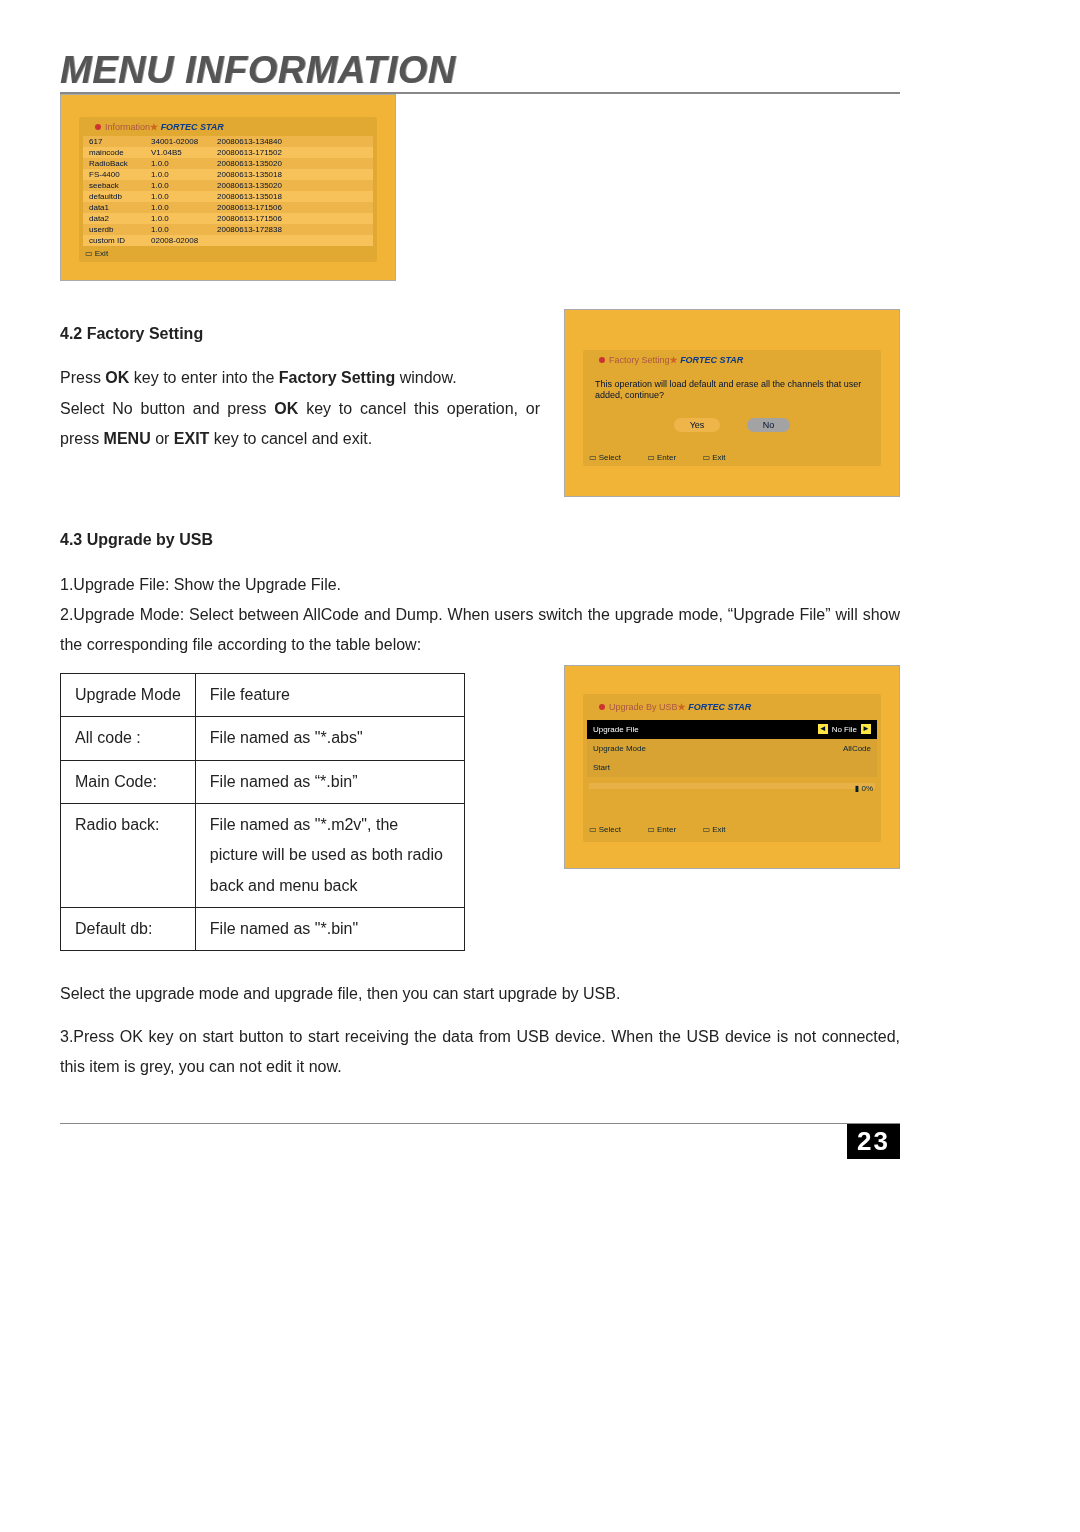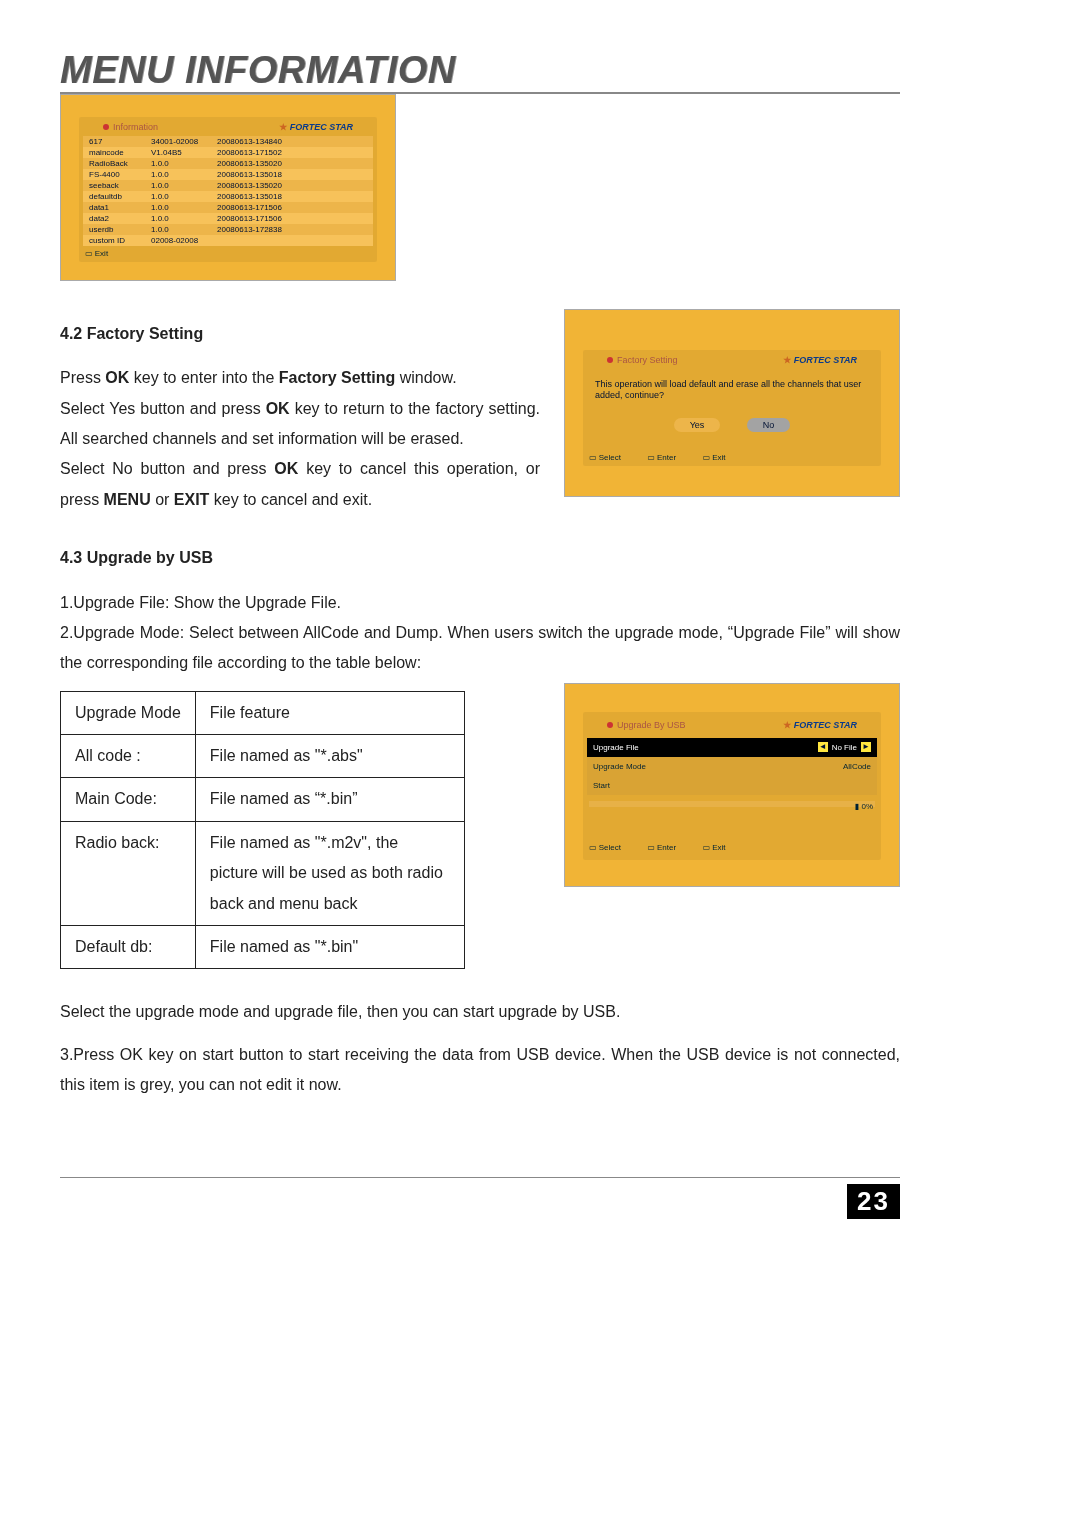--- a/index.html
+++ b/index.html
@@ -38,22 +38,22 @@
     font-size: 9px;
     color: #333;
     box-sizing: border-box;
   }
   .screen-panel {
     background: rgba(0,0,0,0.06);
     border-radius: 2px;
     padding: 2px 0 4px;
   }
   .panel-head {
-    display: flex; justify-content: space-between;
-    padding: 3px 24px 4px; font-size: 9px;
+    display: flex; 
+    padding: 3px 16px 4px; font-size: 9px;
   }
   .panel-head .left { color: #a54; }
   .panel-head .dot { display:inline-block; width:6px; height:6px; background:#c33; border-radius:50%; margin-right:4px; vertical-align:middle;}
   .brand { color:#0a3a8a; font-style:italic; font-weight:bold; }
   .brand .star { color:#c62; font-style:normal;}
   .info-rows { padding: 0 4px; }
   .info-row { display:flex; font-size:8px; color:#013; background:#f7c25a; padding:1px 6px; }
   .info-row:nth-child(odd){ background:#edb54a;}
   .info-row span:nth-child(1){ flex:0 0 62px;}
   .info-row span:nth-child(2){ flex:0 0 66px;}
@@ -81,23 +81,23 @@
     font-size: 16px;
   }
   table.upg th, table.upg td {
     border: 1px solid #222;
     padding: 6px 14px;
     text-align: left;
     vertical-align: top;
     font-weight: normal;
   }
   .page-num {
-    margin-top: 76px;
+    margin-top: 40px;
     border-top: 1px solid #888;
-    padding-top: 6px;
+    padding-top: 0;
     text-align: right;
   }
   .page-num span {
     display: inline-block;
     background: #000;
     color: #fff;
     font-weight: 900;
     font-size: 26px;
     padding: 2px 10px;
     letter-spacing: 2px;
@@ -177,23 +177,20 @@
   </div>
 </div>
 
 <div class="content-row">
   <div class="text-col just">
     <div class="section-h" style="text-align:left;">4.2 Factory Setting</div>
     <div>
       <span>Press </span><b>OK</b><span> key to enter into the </span><b>Factory Setting</b><span> window.</span>
     </div>
     <div>
-      <span>Select Yes button and press </span><b>OK</b><span> key to return to the factory setting. All searched channels and set information will be erased.</span>
-    </div>
-    <div>
       <span>Select No button and press </span><b>OK</b><span> key to cancel this operation, or press </span><b>MENU</b><span> or </span><b>EXIT</b><span> key to cancel and exit.</span>
     </div>
   </div>
   <div class="img-col">
     <div class="screen" style="padding-top:40px; padding-bottom:30px;">
       <div class="screen-panel">
         <div class="panel-head">
           <span class="left"><span class="dot"></span><span>Factory Setting</span></span>
           <span class="brand"><span class="star">★</span> <span>FORTEC STAR</span></span>
         </div>

